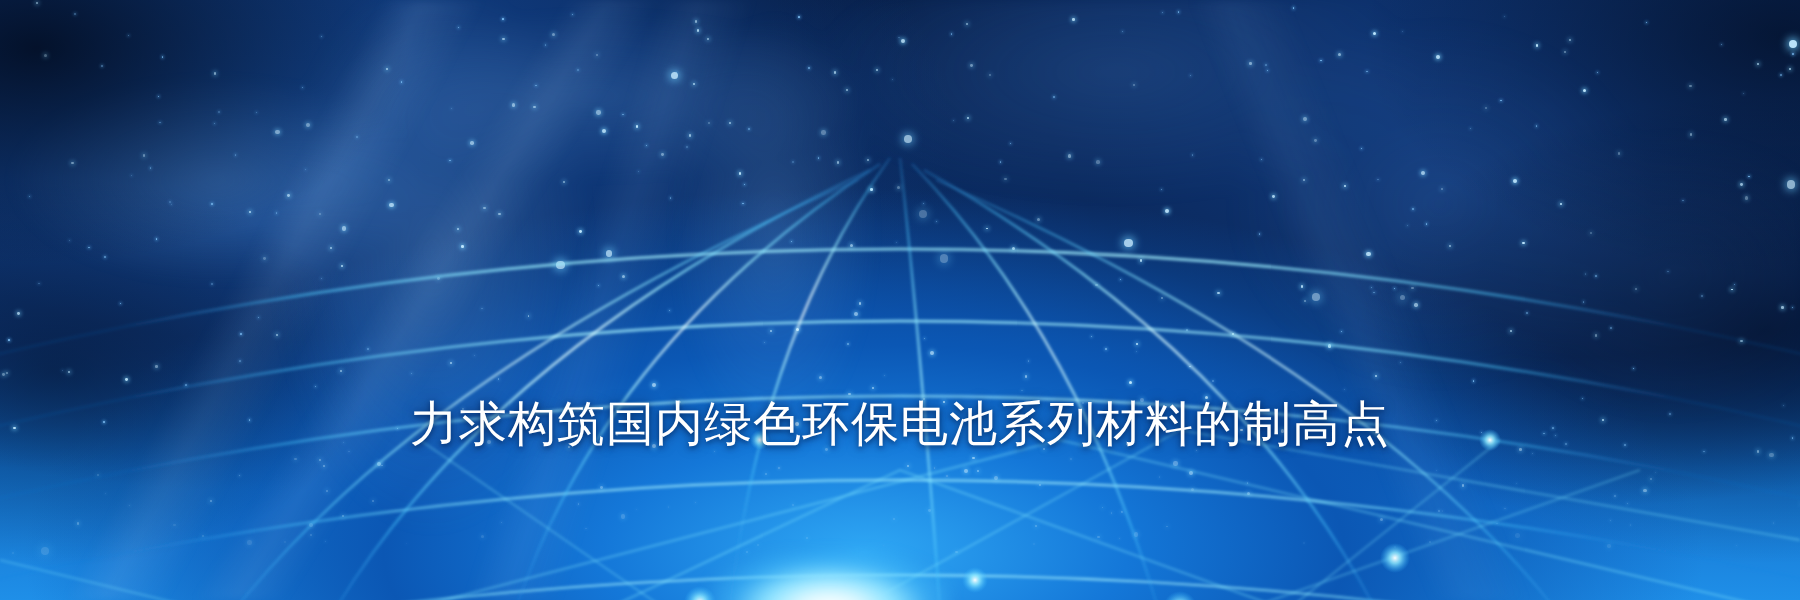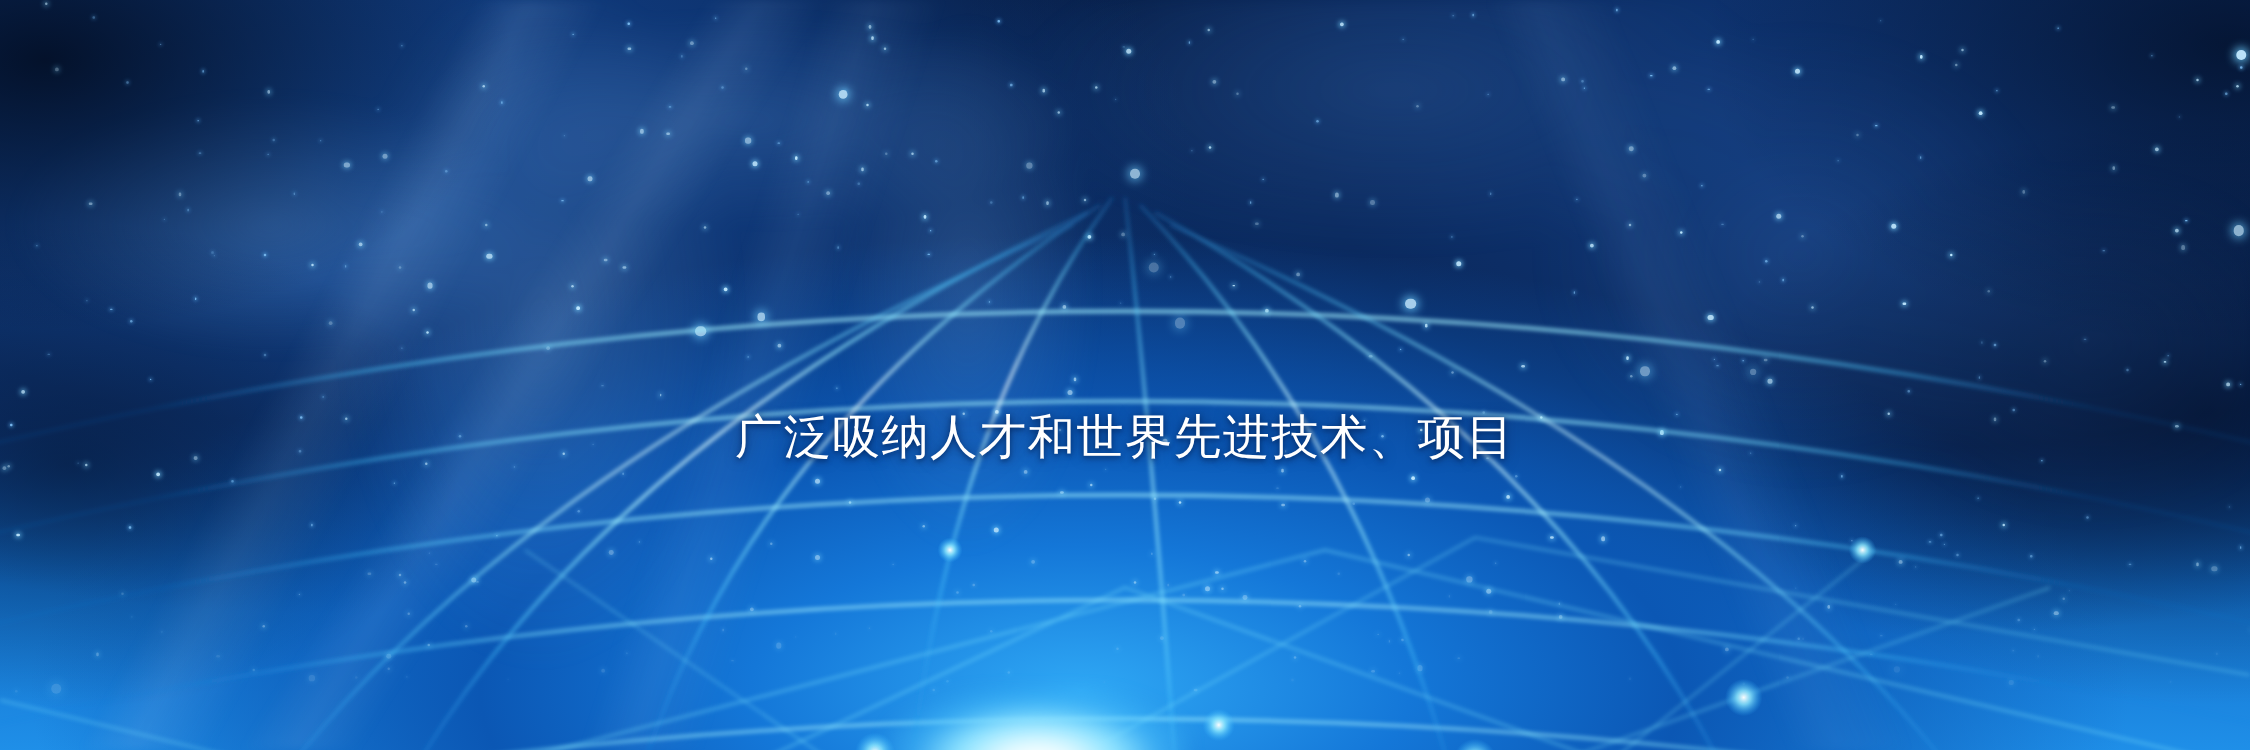--- a/index.html
+++ b/index.html
@@ -660,16 +660,16 @@
         <ellipse cx="520" cy="600" rx="34" ry="11"></ellipse>
         <ellipse cx="980" cy="520" rx="44" ry="13"></ellipse>
         <ellipse cx="1120" cy="580" rx="30" ry="10"></ellipse>
       </g>
     </svg>
 
     <div id="globe-core"></div>
   </div>
 
   <div id="text-block">
-    <div id="subline-1">广泛吸纳人才和世界先进技术、项目</div>
+    <div id="subline-2">力求构筑国内绿色环保电池系列材料的制高点</div>
   </div>
 
 </div>
 
 </body></html>

